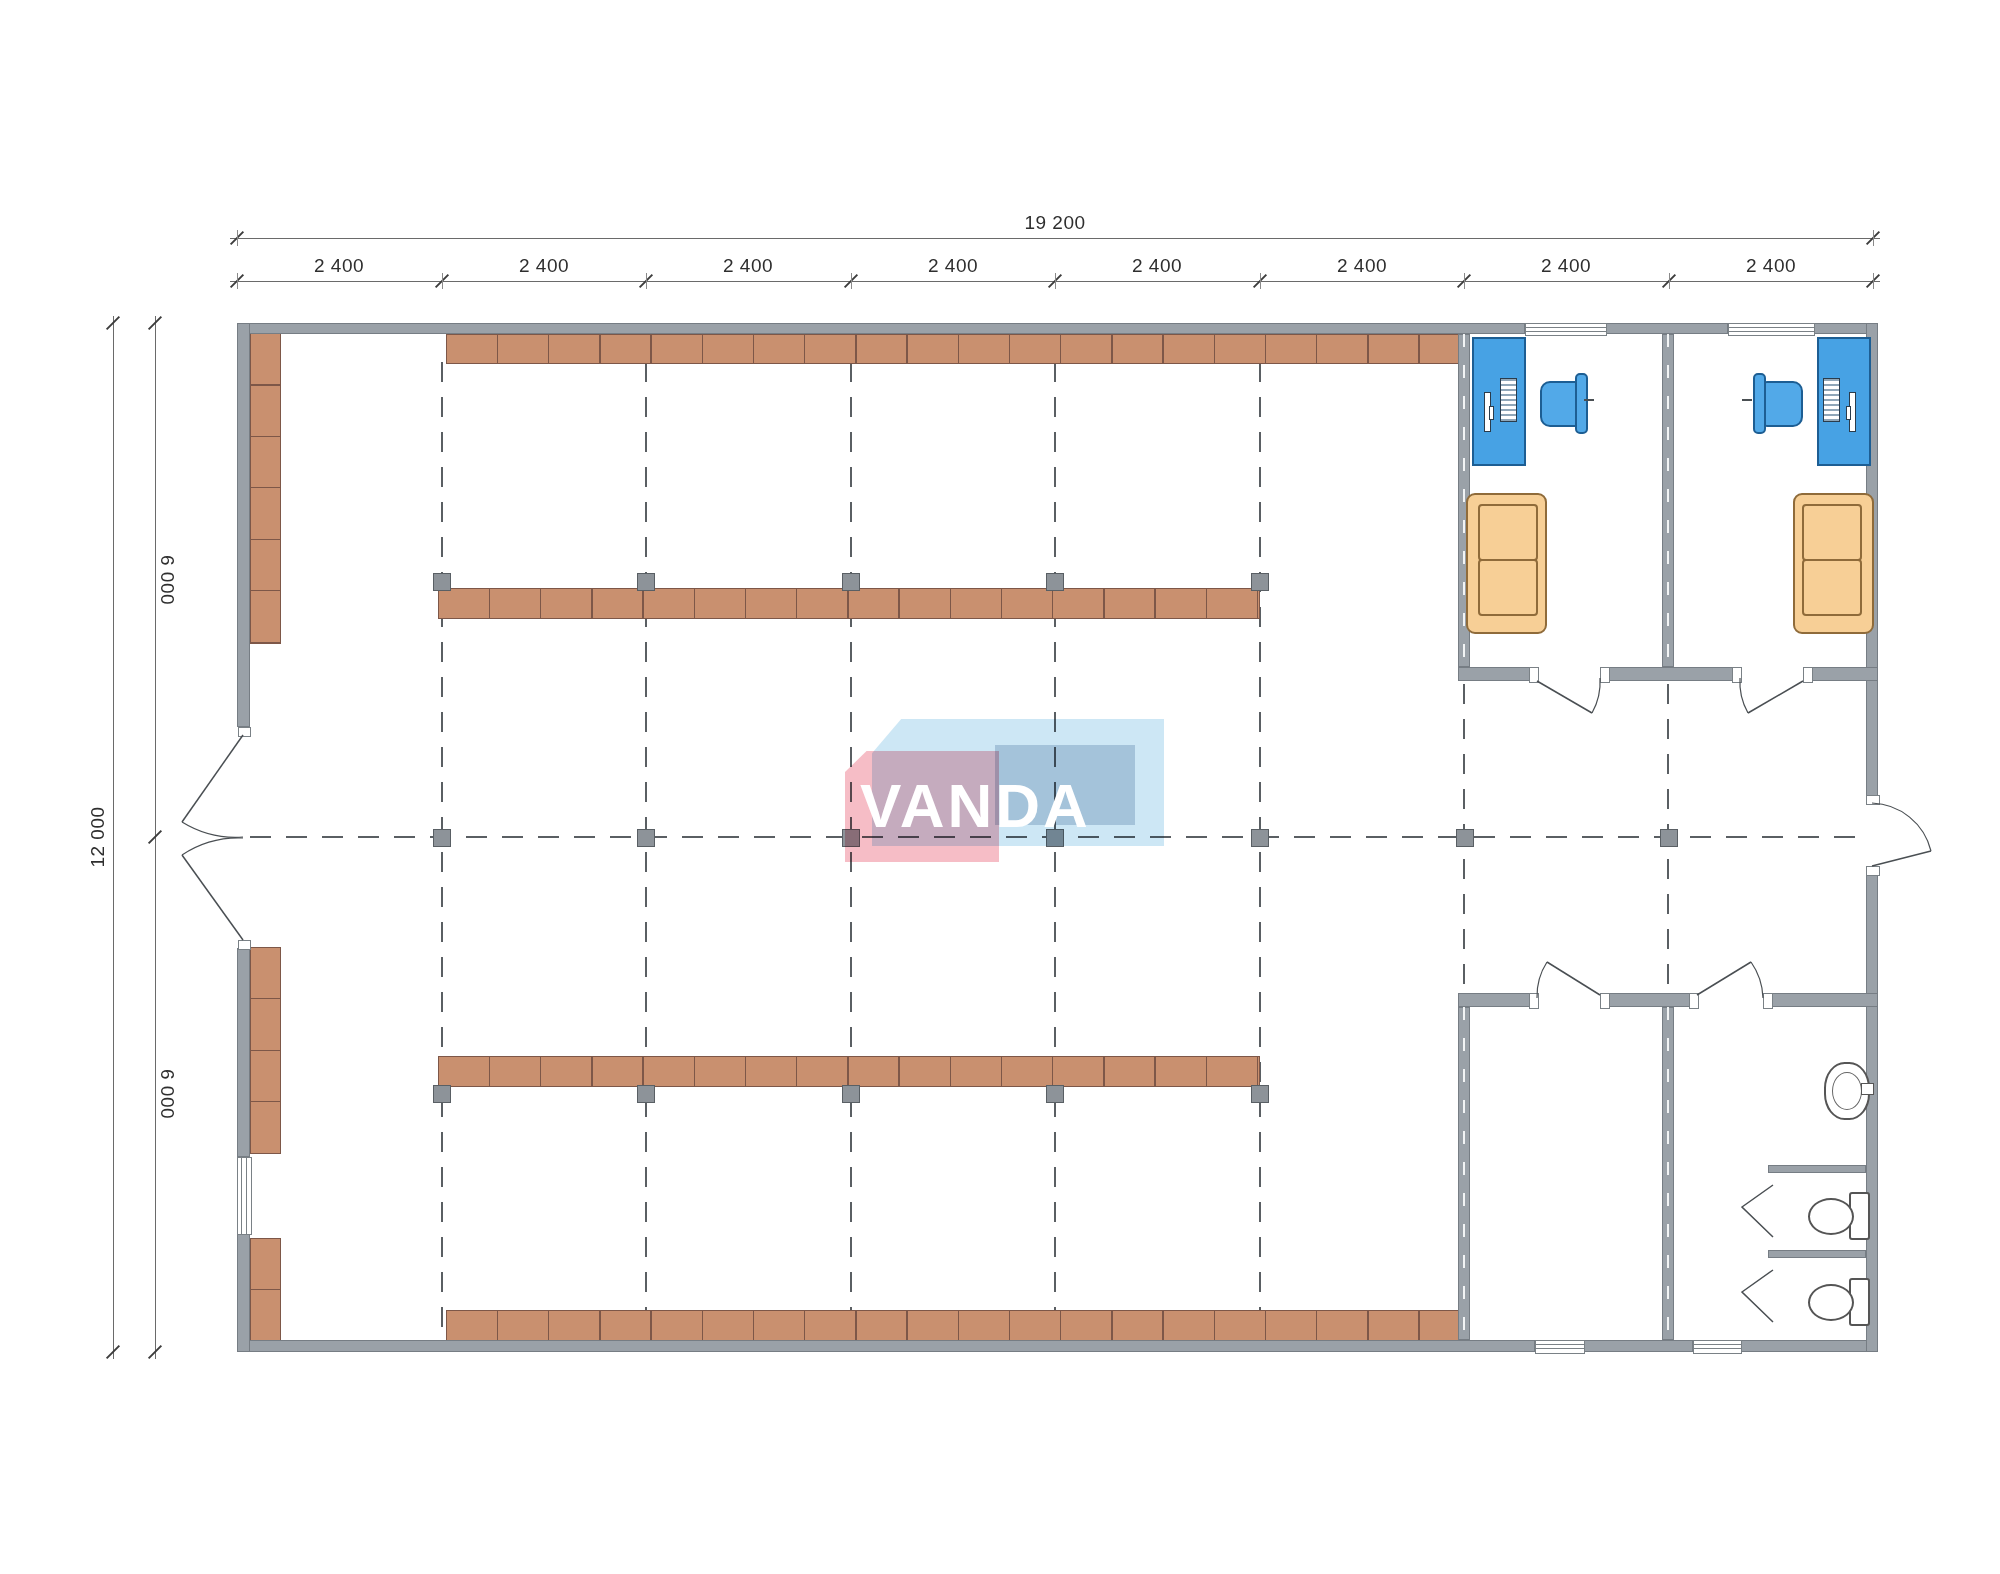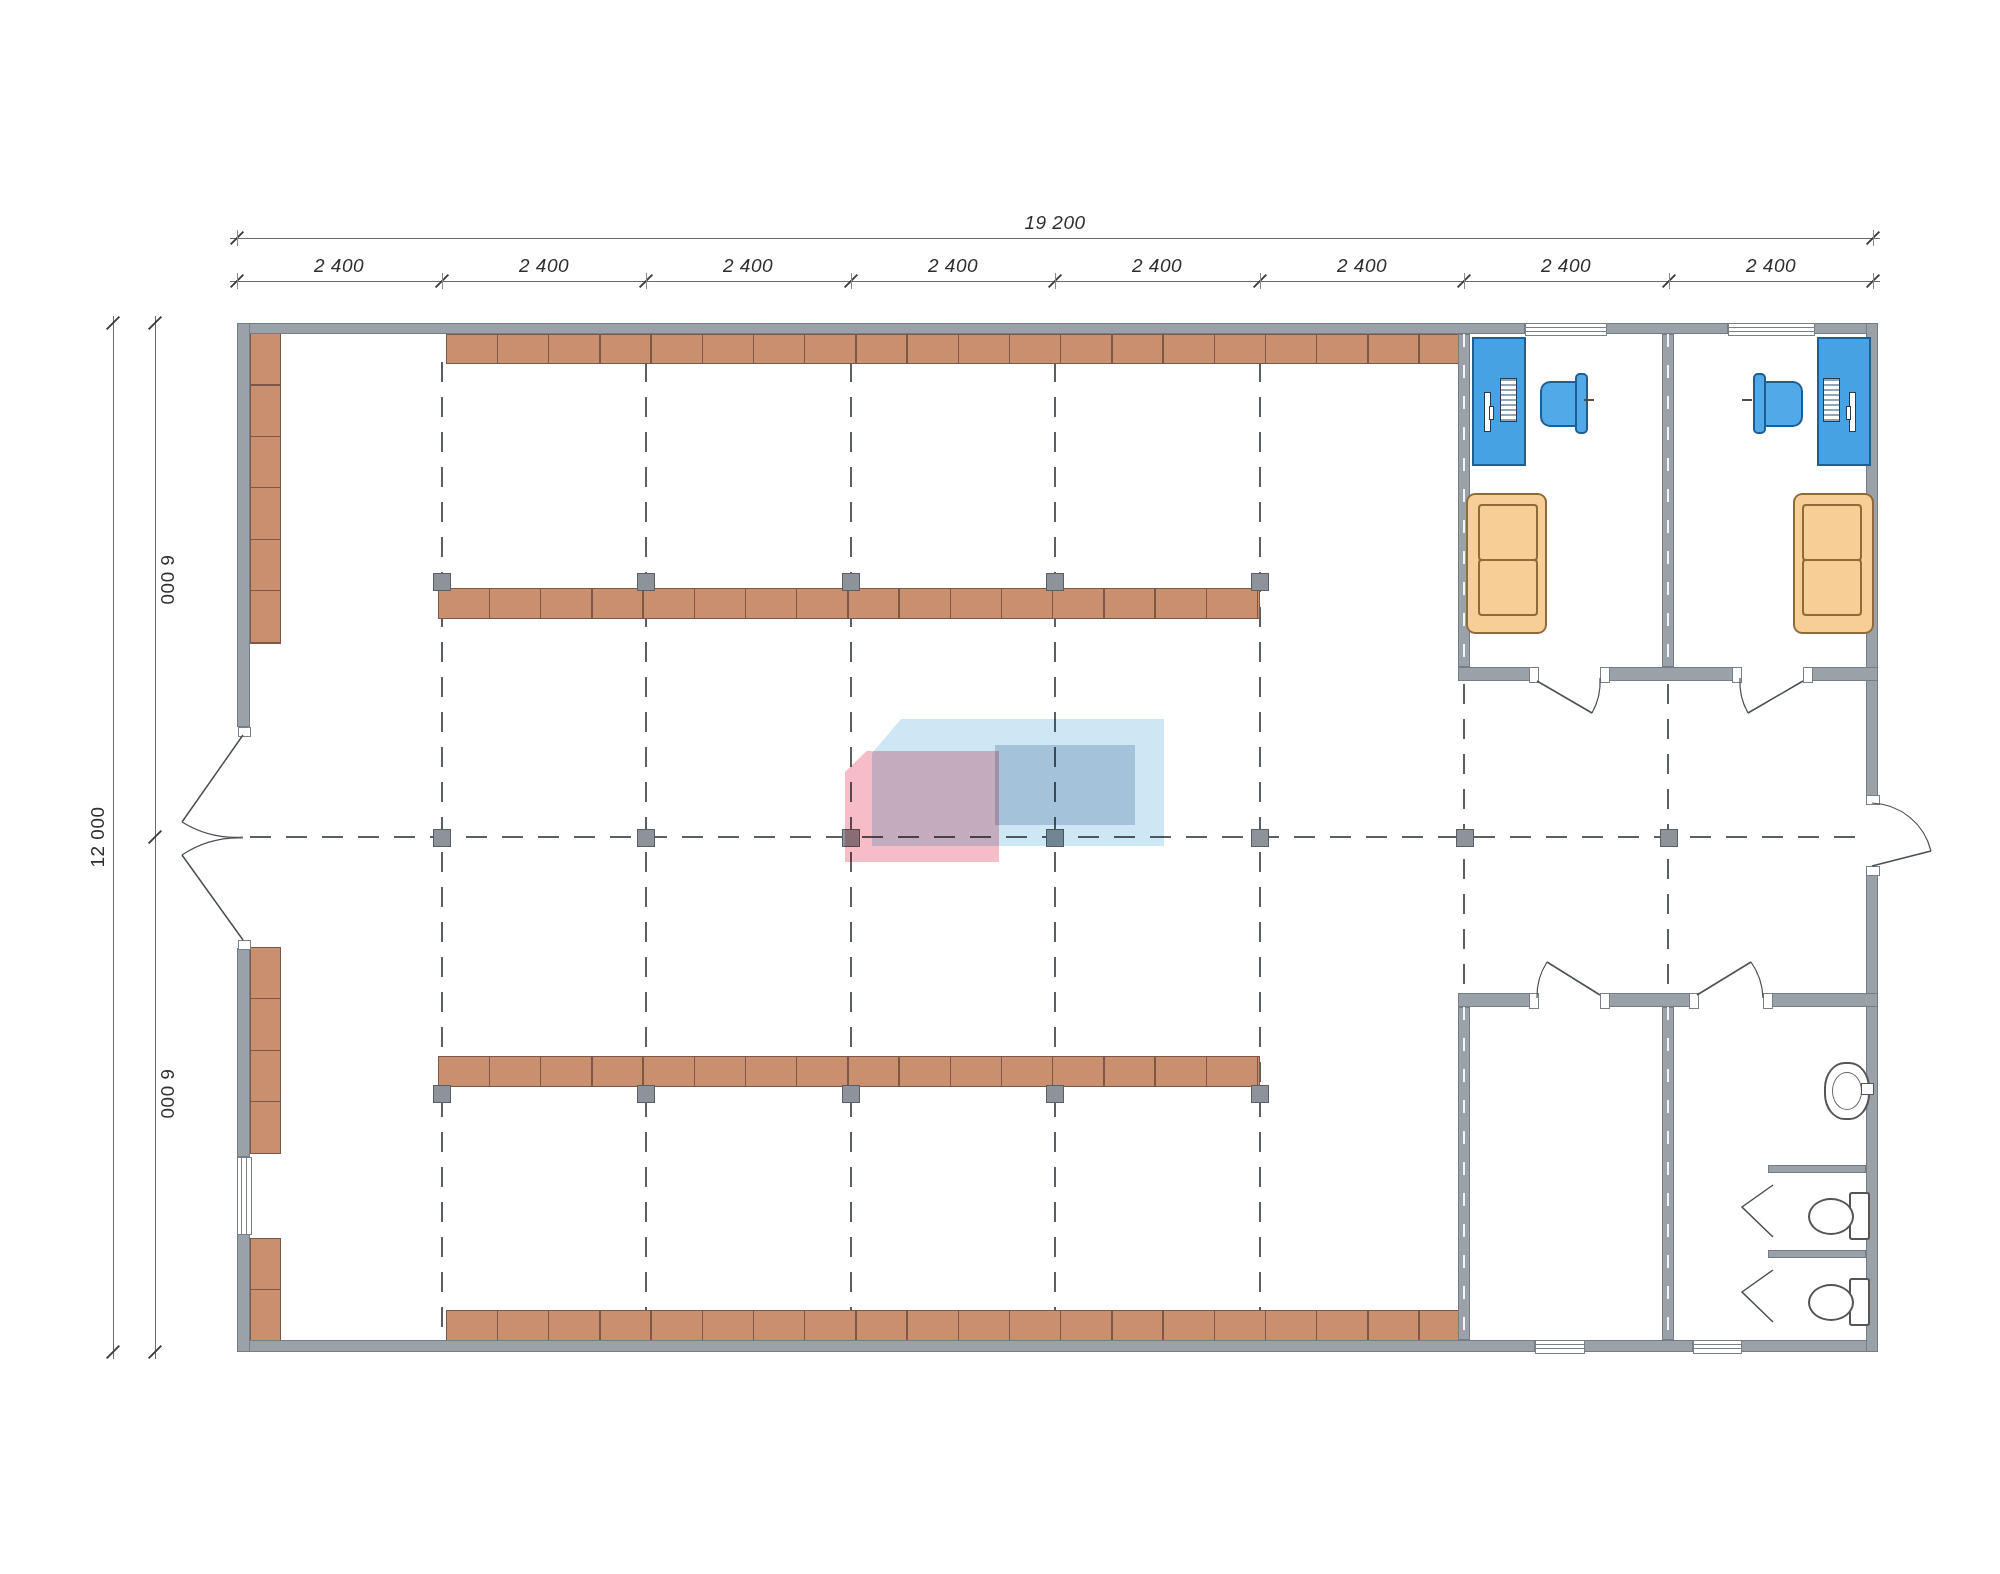--- a/index.html
+++ b/index.html
@@ -16,21 +16,21 @@
   .shelfv{position:absolute;background:#c9906f;border:1px solid #7d5748;
           background-image:repeating-linear-gradient(180deg,transparent 0 50.1px,#7d5748 50.1px 51.5px);}
   
   .gv{position:absolute;width:2px;background:repeating-linear-gradient(180deg,#5a5f63 0 20px,transparent 20px 35px);}
   .gh{position:absolute;height:2px;background:repeating-linear-gradient(90deg,#5a5f63 0 21px,transparent 21px 36px);}
   .sq{position:absolute;width:16px;height:16px;background:#8d9399;border:1px solid #595f64;}
   
   .dline{position:absolute;background:#6a6a6a;}
   .tk{position:absolute;width:18px;height:2px;background:#3c3c3c;transform:rotate(-45deg);}
   .stb{position:absolute;width:1px;background:#8a8a8a;}
-  .dlab{position:absolute;width:100px;text-align:center;font-size:19px;letter-spacing:.5px;color:#2e2e2e;font-style:italic;}
+  .dlab{position:absolute;width:100px;text-align:center;font-size:19px;letter-spacing:.5px;color:#2e2e2e;}
   .dlabv{position:absolute;width:110px;height:20px;text-align:center;font-size:19px;letter-spacing:.5px;color:#2e2e2e;}
   
   .win{position:absolute;background:#fff;border:1px solid #7a8186;}
   .winh{background-image:linear-gradient(180deg,transparent 0 3px,#7a8186 3px 4px,transparent 4px 7px,#7a8186 7px 8px,transparent 8px);}
   .winv{background-image:linear-gradient(90deg,transparent 0 3px,#7a8186 3px 4px,transparent 4px 8px,#7a8186 8px 9px,transparent 9px);}
   .sill{position:absolute;background:#fff;border:1px solid #7a8186;}
   
   .desk{position:absolute;background:#47a2e4;border:2px solid #1d5e93;}
   .kbd{position:absolute;background:#fff;border:1px solid #2a3c4c;
        background-image:repeating-linear-gradient(180deg,#8fa6b8 0 2px,transparent 2px 5px);}
@@ -248,14 +248,15 @@
   <div class="dlabv" style="left:113px;top:1084px;transform:rotate(90deg)">6 000</div>
   <div class="tk" style="left:146px;top:322px"></div>
   <div class="tk" style="left:146px;top:836px"></div>
   <div class="tk" style="left:146px;top:1351px"></div>
 
   <div class="lg" style="left:872px;top:719px;width:292px;height:127px;background:#cde7f5;
               clip-path:polygon(0 27%,10% 0,100% 0,100% 100%,0 100%)"></div>
   <div class="lg" style="left:995px;top:745px;width:140px;height:80px;background:#ccd7e3"></div>
   <div class="lg" style="left:845px;top:751px;width:154px;height:111px;background:#f6bdc6;
               clip-path:polygon(0 19%,14% 0,100% 0,100% 100%,0 100%)"></div>
+  <div class="lgtxt" style="left:860px;top:770px">VANDA</div>
 
 </div>
 
 </body></html>

